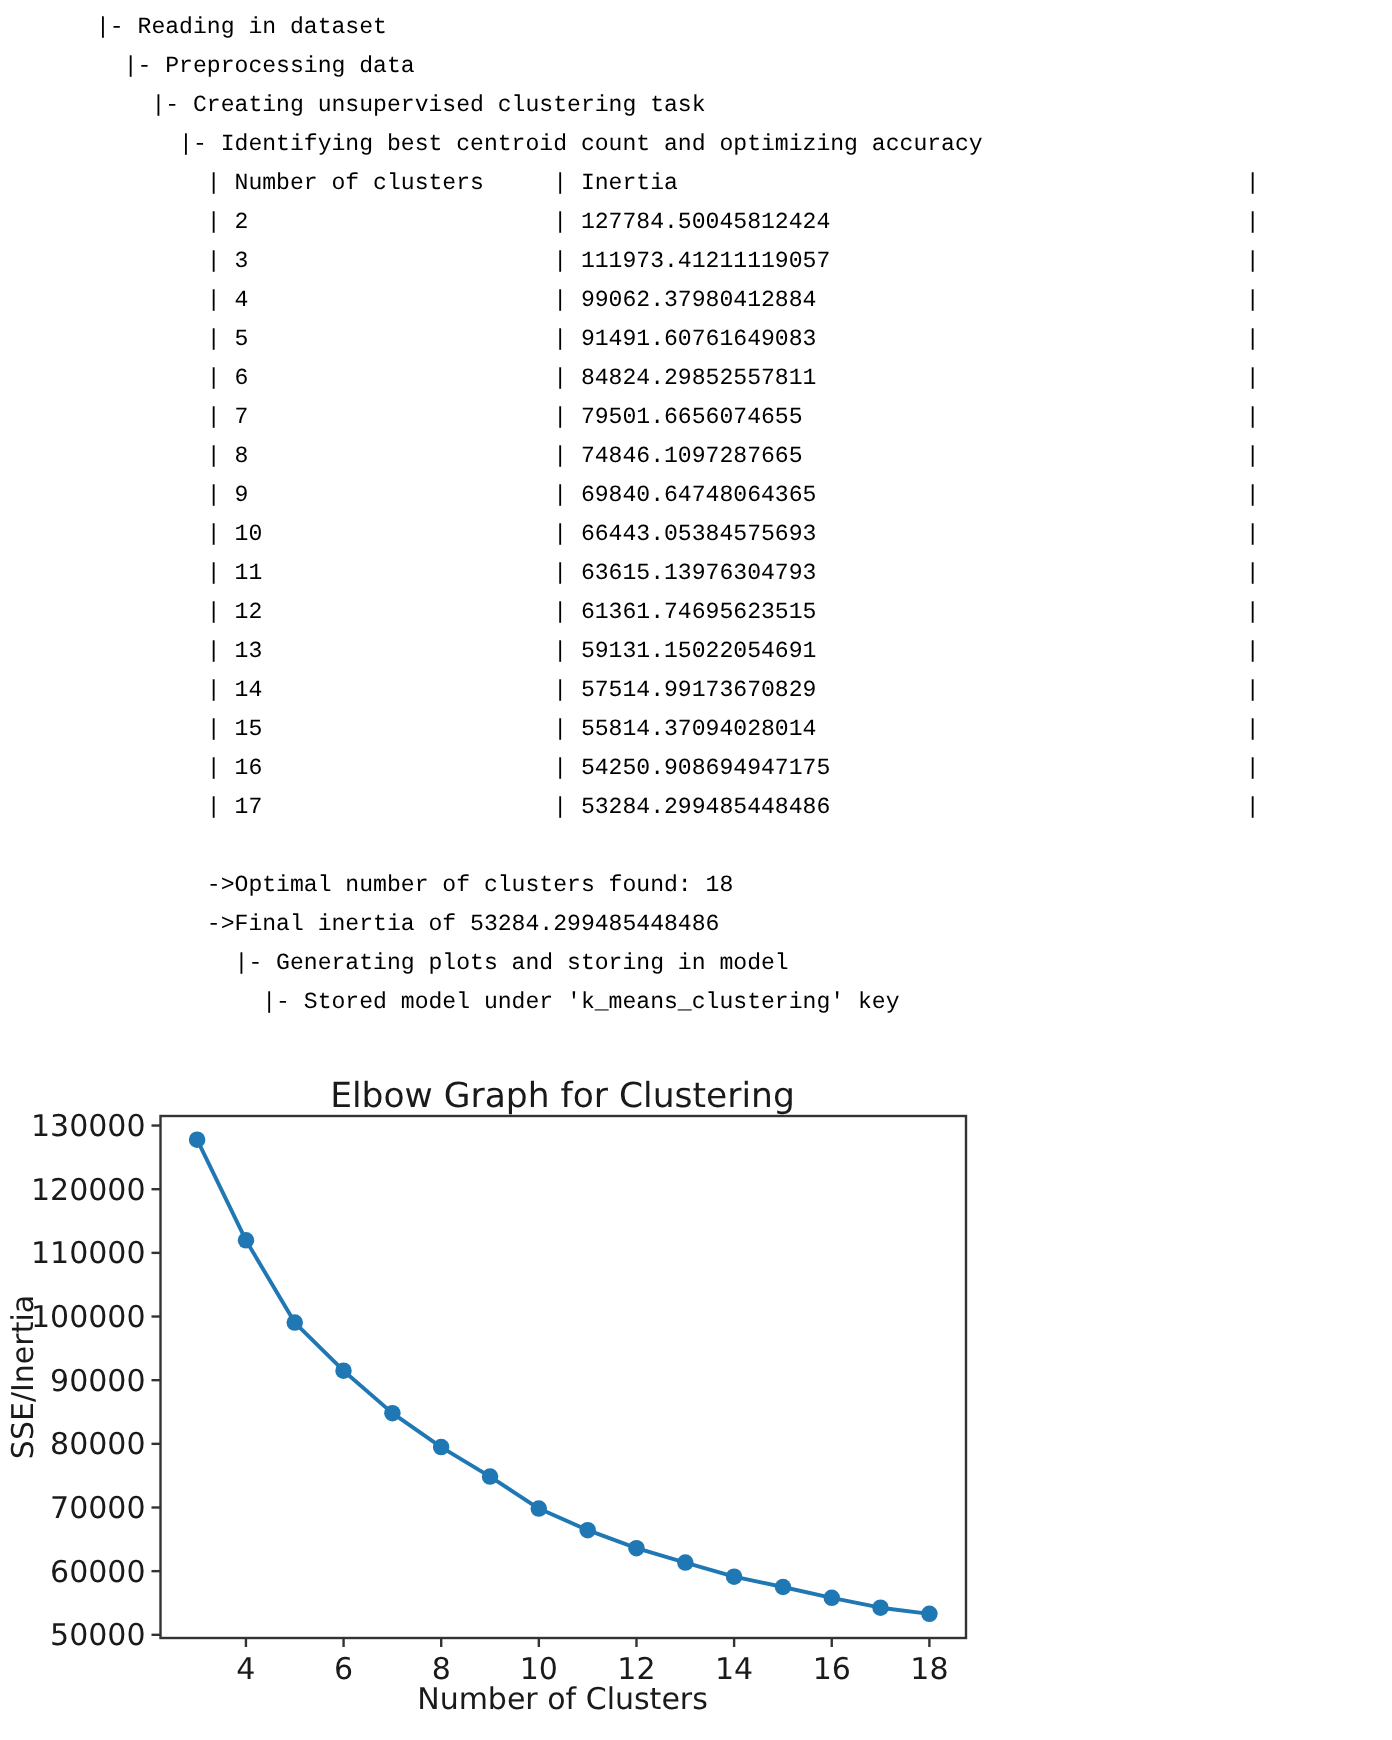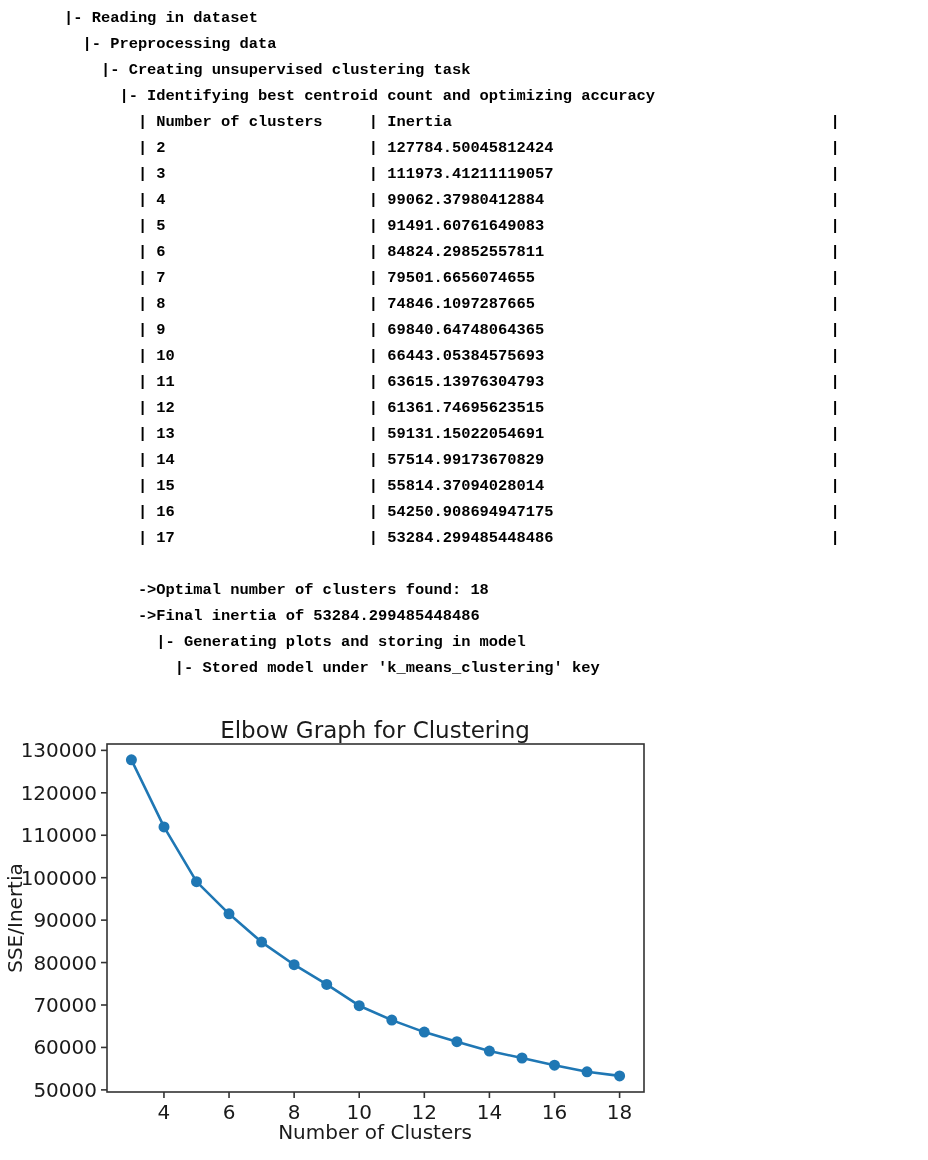--- a/index.html
+++ b/index.html
@@ -13,21 +13,21 @@
   #console-log {
     position: absolute;
     left: 0;
     top: 0;
     width: 928px;
   }
   #log-pre {
     margin: 0;
     padding: 5px 0 0 64px;
     font-family: "Liberation Mono", monospace;
-    font-weight: bold;
+    font-weight: normal;
     font-size: 15.4px;
     line-height: 26px;
     color: #000000;
     white-space: pre;
   }
   #figure-wrap {
     position: absolute;
     left: 0;
     top: 700px;
     width: 928px;

